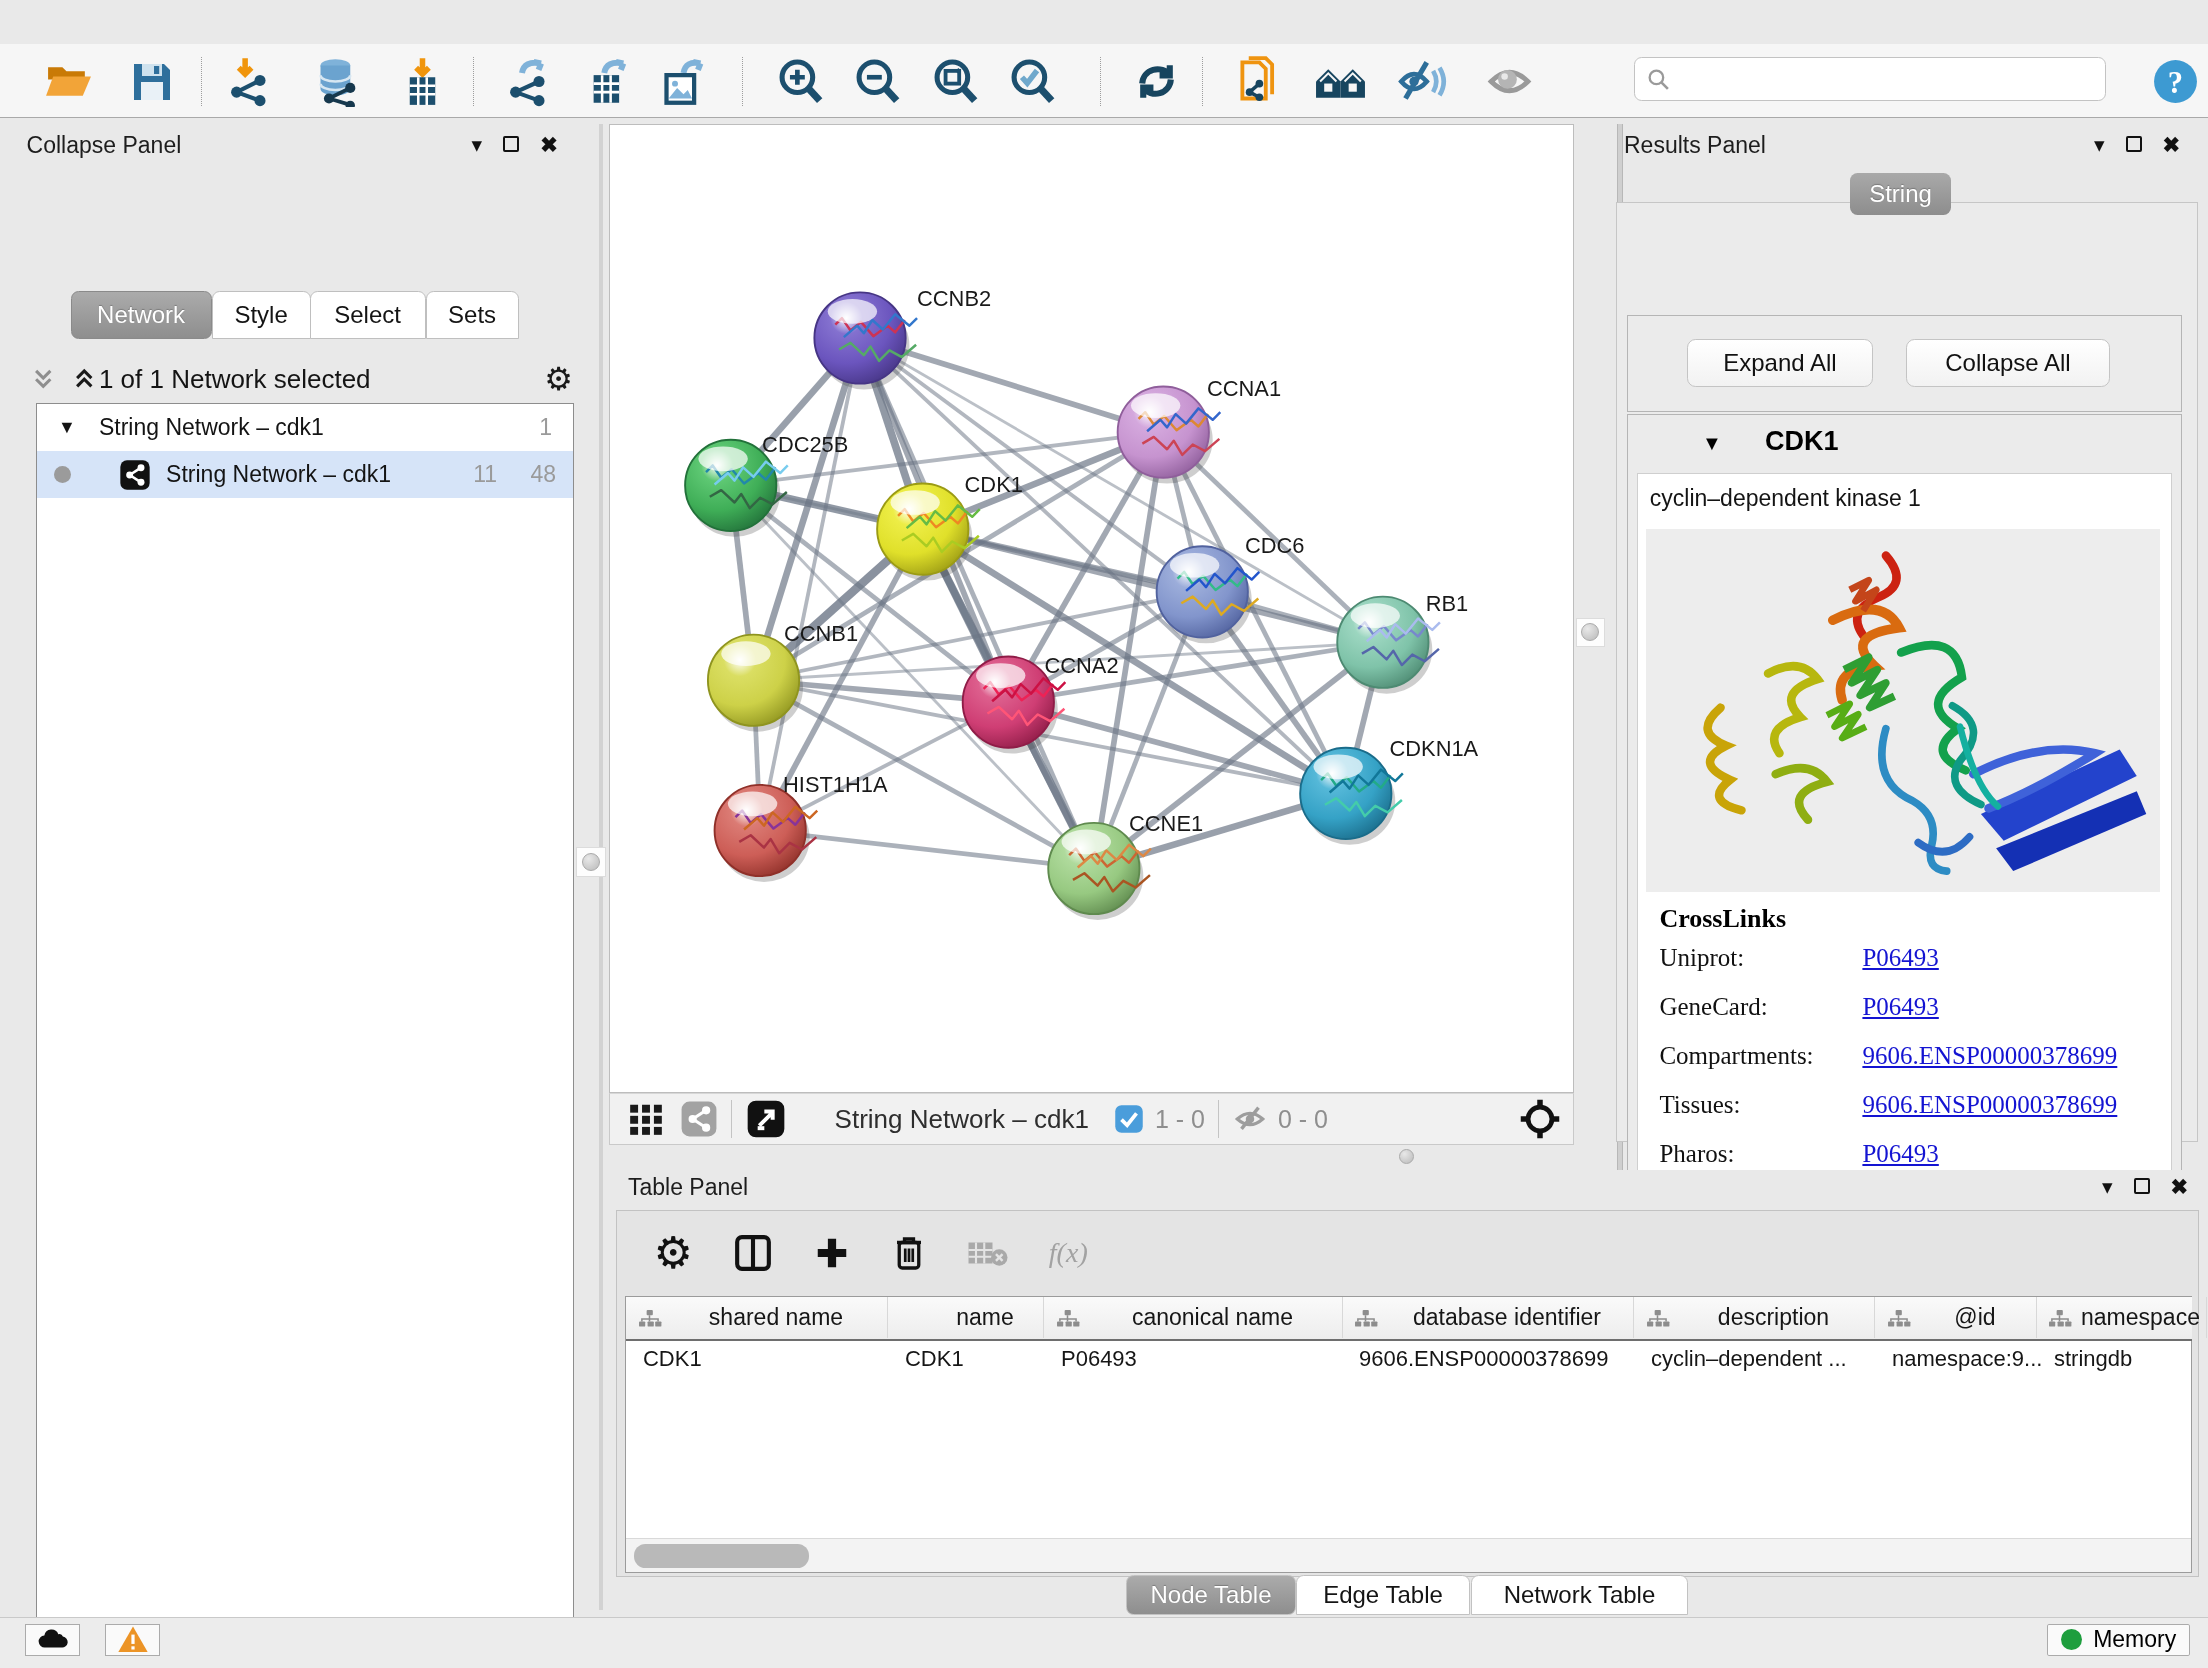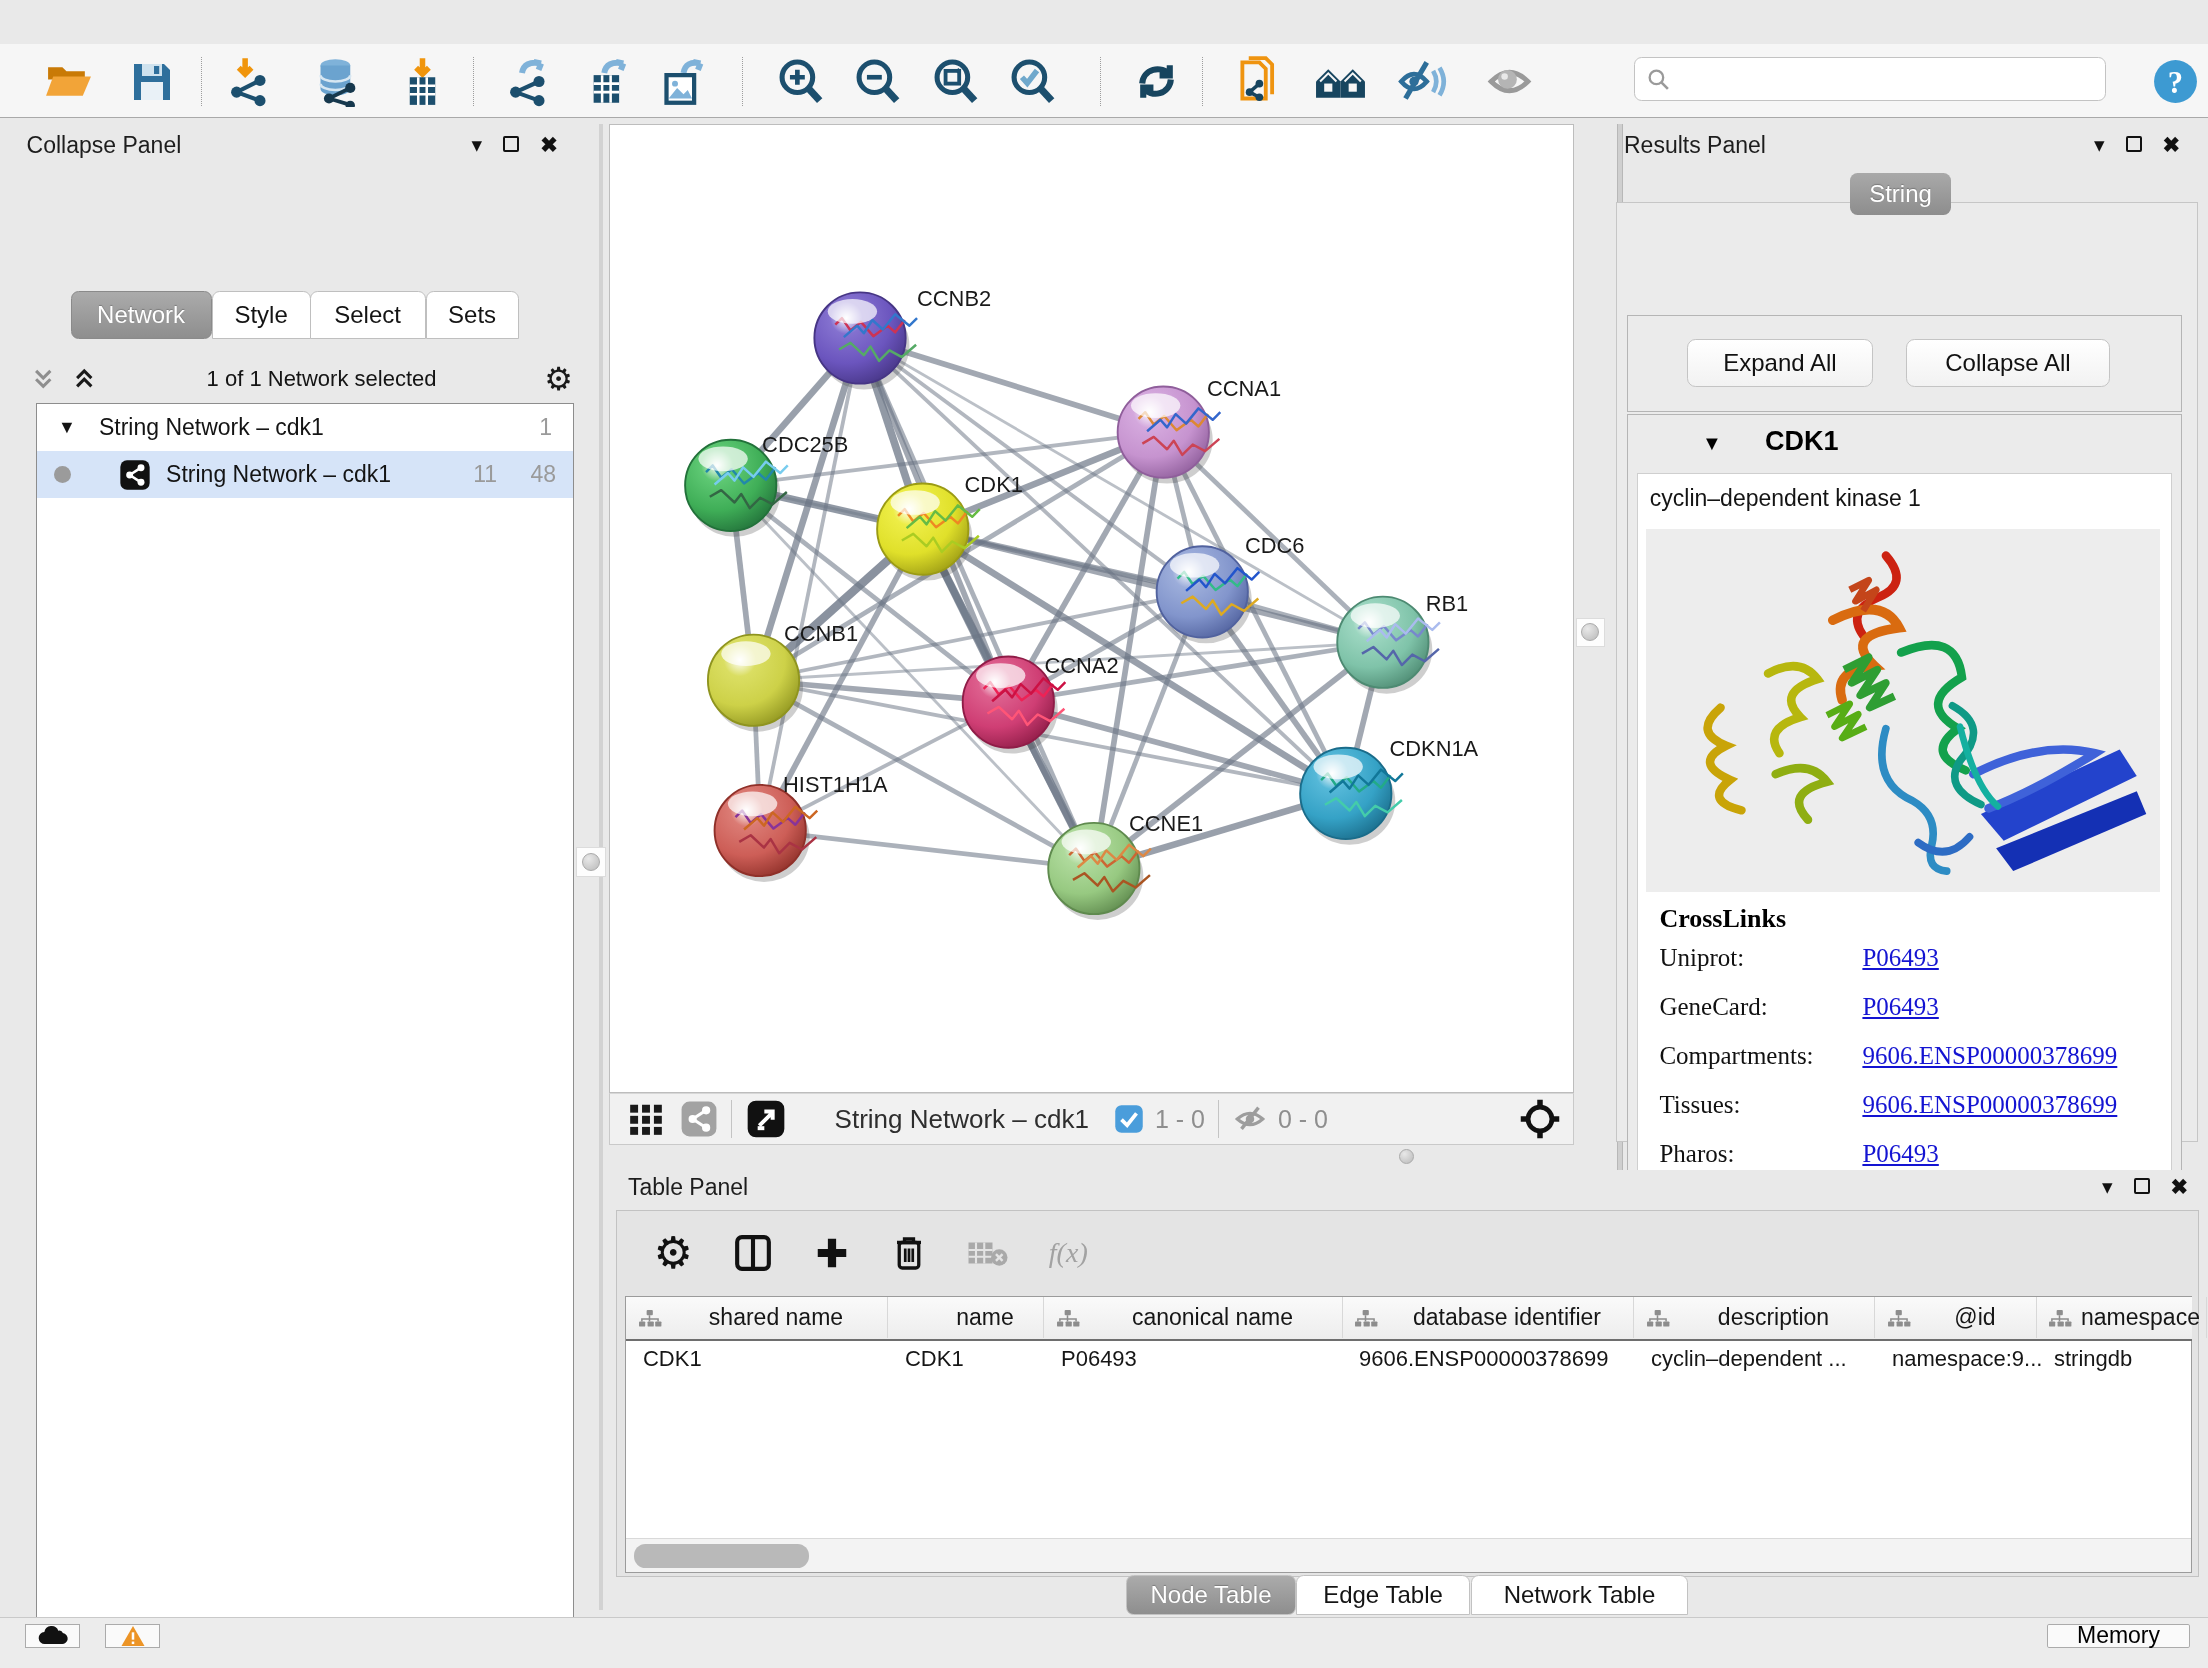--- a/index.html
+++ b/index.html
@@ -77,21 +77,21 @@
   .th { position:absolute; top:0; height:41px; display:flex; align-items:center; justify-content:center; font-size:23px; color:#161616; border-right:1px solid #d8d8d8;padding-left:39px; }
   .td { position:absolute; top:49px; font-size:22px; color:#161616; }
   .hscroll { position:absolute; left:0; bottom:0; width:100%; height:34px; background:#f3f3f3; border-top:1px solid #d9d9d9; }
   .hthumb { position:absolute; left:7.6px; top:4.8px; width:175px; height:24px; background:#b9b9b9; border-radius:11.4px; }
   .btab { position:absolute; top:405px; height:40px; background:#fff; border:1px solid #c2c2c2; border-radius:7.6px 7.6px 0 0;
     font-size:24px; color:#141414; display:flex; align-items:center; justify-content:center; }
   .btab.sel { background:linear-gradient(#ababab,#8e8e8e); color:#fff; border-radius:7.6px; text-shadow:0 -1px 1px rgba(0,0,0,.25); }
 
   
   #status-bar { position:absolute; left:0; top:1617px; width:2208px; height:51px; background:#ececec; border-top:1px solid #c9c9c9; }
-  .sbtn { position:absolute; top:5.7px; height:24px; background:#fafafa; border:1.9px solid #ababab; display:flex; align-items:center; justify-content:center;flex-direction:column; }
+  .sbtn { position:absolute; top:5.7px; height:32px; background:#fafafa; border:1.9px solid #ababab; display:flex; align-items:center; justify-content:center; }
 </style>
 </head>
 <body>
 
 <div id="window">
 
 
   <div class="toolbar">
     <div class="tbtn" style="left:41px">
       <svg width="49" height="49" viewBox="0 0 24 24">
@@ -266,21 +266,21 @@
     <div class="tab" style="left:302px;width:116px">Select</div>
     <div class="tab" style="left:418px;width:93px">Sets</div>
 
     <div class="netbar">
       <svg width="28.5" height="28.5" viewBox="0 0 24 24">
         <path d="M6 5 L12 11 L18 5 M6 12 L12 18 L18 12" stroke="#8e8e8e" stroke-width="2.6" fill="none"></path>
       </svg>
       <svg width="28.5" height="28.5" viewBox="0 0 24 24" style="margin-left:13.3px">
         <path d="M6 11 L12 5 L18 11 M6 18 L12 12 L18 18" stroke="#1a1a1a" stroke-width="2.6" fill="none"></path>
       </svg>
-      <span style="flex:1;text-align:center;font-size:22px;color:#141414">1 of 1 Network selected</span>
+      <span style="flex:1;text-align:left;font-size:26px;color:#141414">1 of 1 Network selected</span>
       <span style="font-size:32px;color:#1a1a1a;margin-right:5.7px;line-height:1">⚙</span>
     </div>
 
     <div class="treebox">
       <div class="trow">
         <span style="margin-left:21px;font-size:18px">▼</span>
         <span style="margin-left:23px">String Network – cdk1</span>
         <span class="count" style="position:absolute;right:21px">1</span>
       </div>
       <div class="trow sel">

